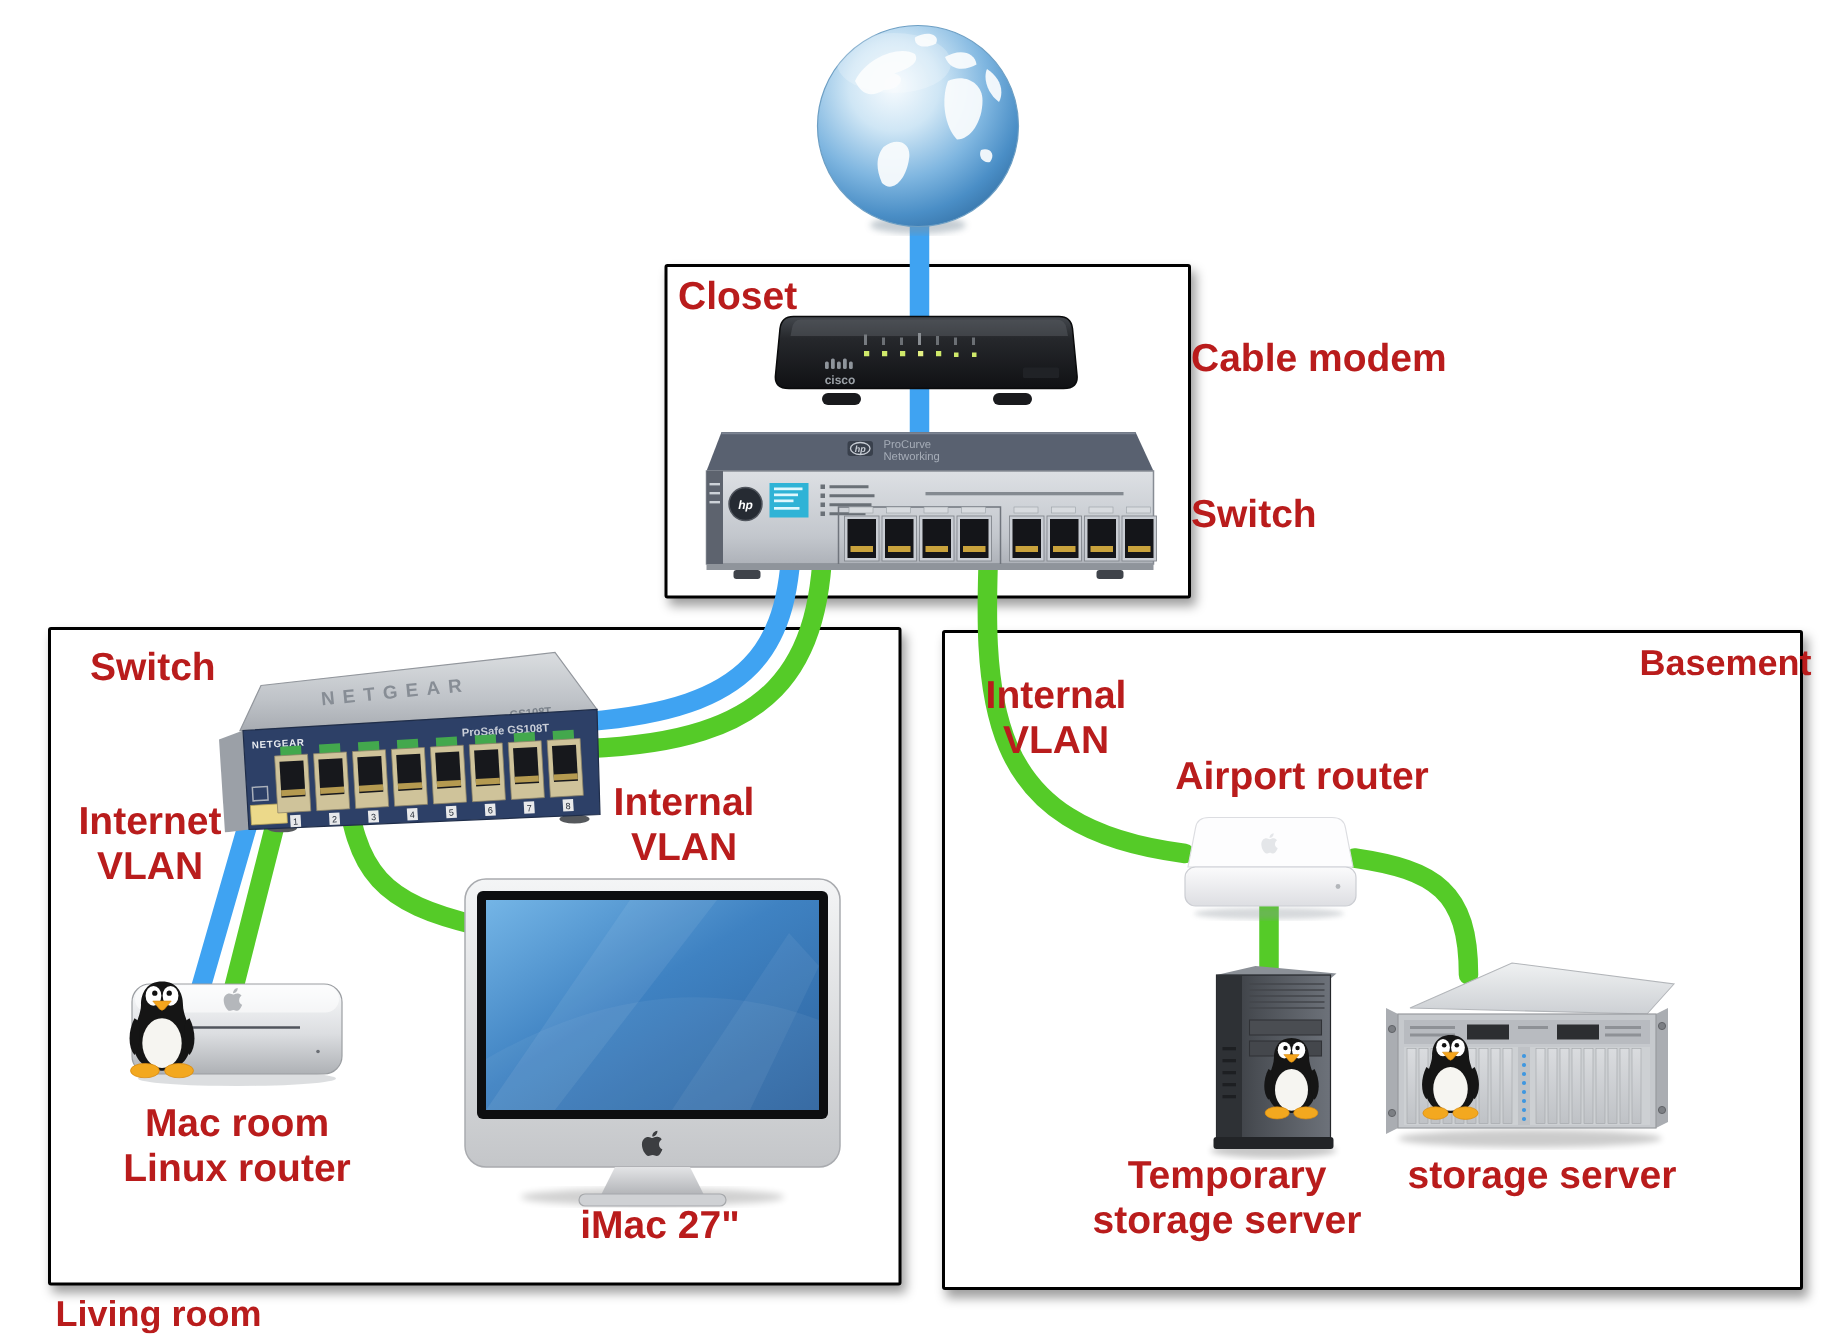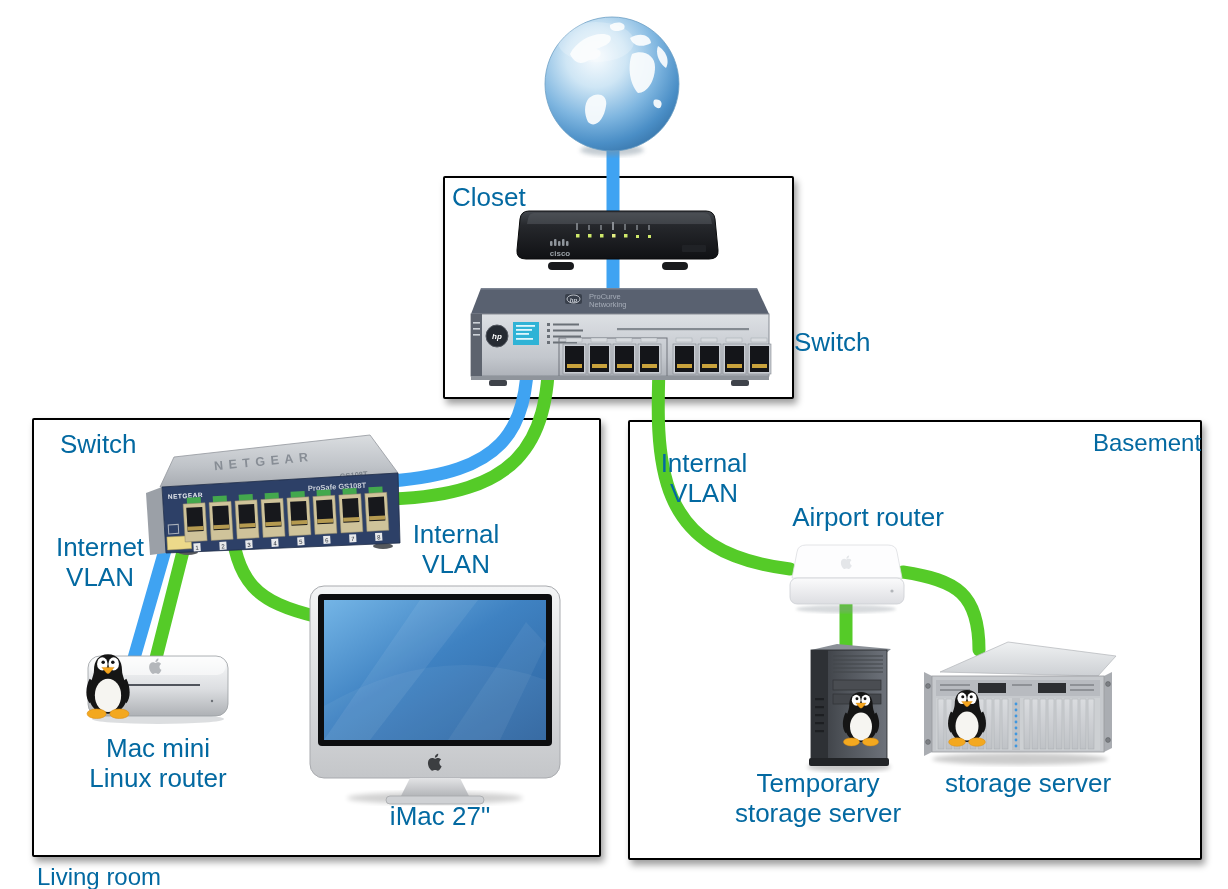--- a/index.html
+++ b/index.html
@@ -7,22 +7,22 @@
     position:relative;width:1228px;height:889px;background:#fff;overflow:hidden;
     font-family:"Liberation Sans",sans-serif;color:#000;
   }
   .room{
     position:absolute;background:#fff;border:2.5px solid #000;border-radius:2px;
     box-shadow:3px 5px 7px rgba(0,0,0,.38);z-index:1;
   }
   #cables{position:absolute;left:0;top:0;z-index:2;}
   .dev{position:absolute;z-index:3;}
   .lbl{
-    position:absolute;z-index:4;font-weight:normal;font-size:26px;line-height:30px;
-    white-space:nowrap;color:#0369a1;
+    position:absolute;z-index:4;font-weight:bold;font-size:26px;line-height:30px;
+    white-space:nowrap;color:#b91c1c;
   }
   .lbl.small{font-size:24px;line-height:24px;}
   .lbl.centered{transform:translateX(-50%);text-align:center;}
   .lbl span{display:block;text-align:center;}
   svg text{font-family:"Liberation Sans",sans-serif;}
 </style>
 </head>
 <body>
 
 <div id="canvas">
@@ -479,38 +479,39 @@
       <rect x="136" y="67" width="6" height="50" fill="url(#gSlat)" stroke="#a2a5a9" stroke-width=".4"></rect>
       <rect x="144" y="67" width="6" height="50" fill="url(#gSlat)" stroke="#a2a5a9" stroke-width=".4"></rect>
       <rect x="152" y="67" width="6" height="50" fill="url(#gSlat)" stroke="#a2a5a9" stroke-width=".4"></rect>
       <rect x="160" y="67" width="6" height="50" fill="url(#gSlat)" stroke="#a2a5a9" stroke-width=".4"></rect>
       <rect x="168" y="67" width="6" height="50" fill="url(#gSlat)" stroke="#a2a5a9" stroke-width=".4"></rect>
     </g>
     <use href="#tux" x="24" y="52" width="46" height="64"></use>
   </svg>
 
   <div class="lbl" style="left:452px;top:182px;">Closet</div>
+  <div class="lbl" style="left:794px;top:223px;">Cable modem</div>
   <div class="lbl" style="left:794px;top:327px;">Switch</div>
   <div class="lbl" style="left:60px;top:429px;">Switch</div>
 
   <div class="lbl centered" style="left:100px;top:532px;">
     <span>Internet</span>
     <span>VLAN</span>
   </div>
   <div class="lbl centered" style="left:456px;top:519px;">
     <span>Internal</span>
     <span>VLAN</span>
   </div>
   <div class="lbl centered" style="left:704px;top:448px;">
     <span>Internal</span>
     <span>VLAN</span>
   </div>
 
   <div class="lbl centered" style="left:158px;top:733px;">
-    <span>Mac mini</span>
+    <span>Mac room</span>
     <span>Linux router</span>
   </div>
   <div class="lbl centered" style="left:440px;top:801px;">iMac 27"</div>
   <div class="lbl centered" style="left:868px;top:502px;">Airport router</div>
 
   <div class="lbl centered" style="left:818px;top:768px;">
     <span>Temporary</span>
     <span>storage server</span>
   </div>
   <div class="lbl centered" style="left:1028px;top:768px;">

